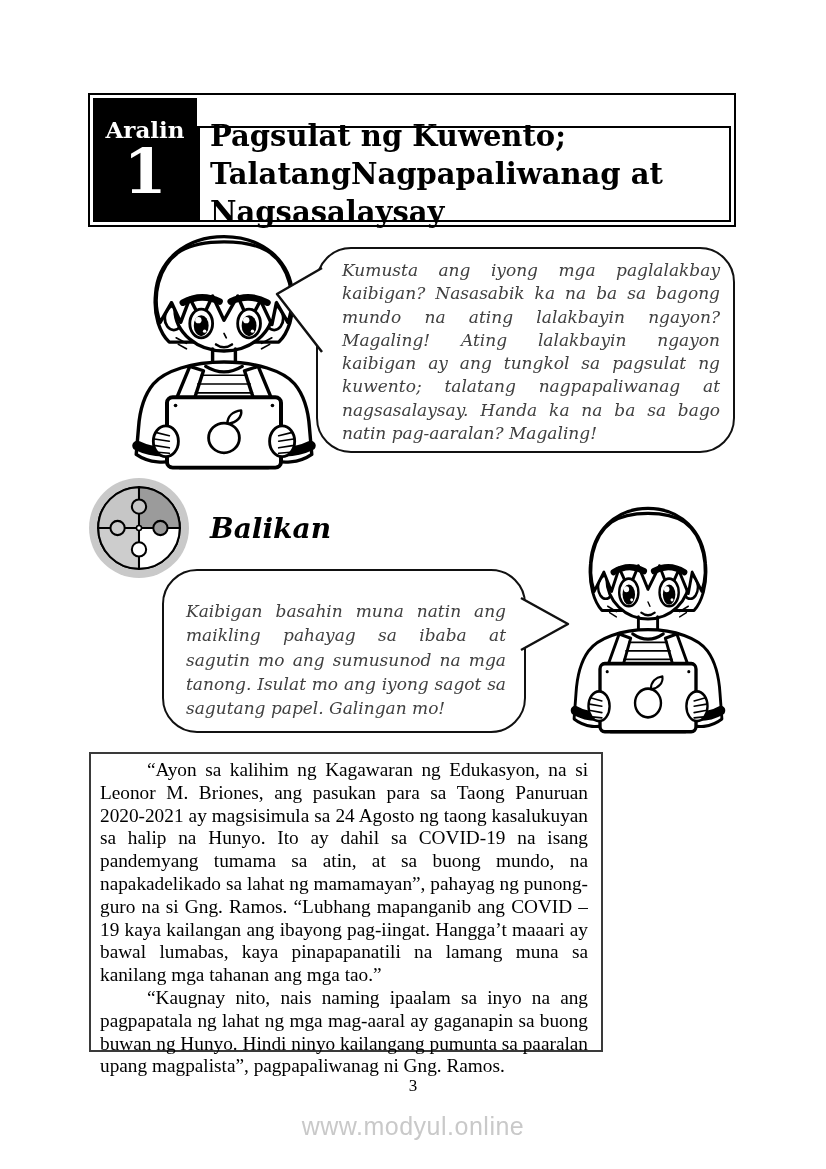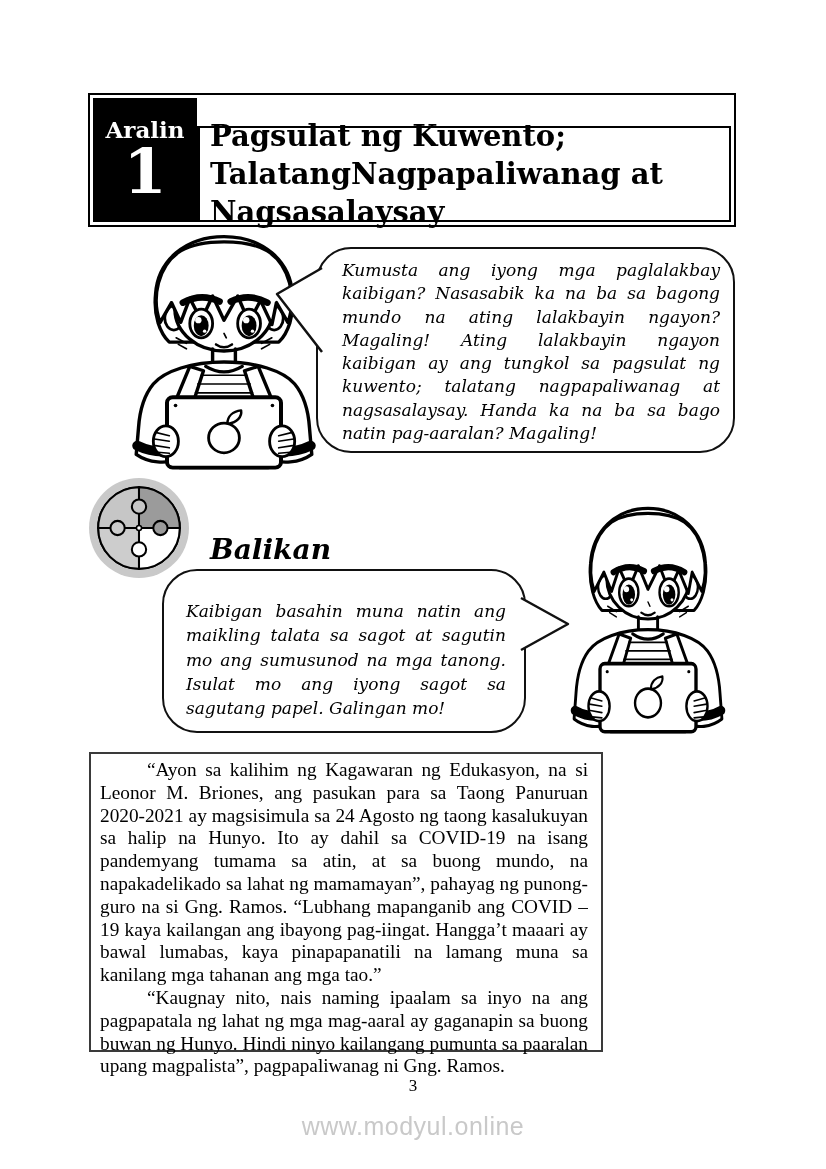--- a/index.html
+++ b/index.html
@@ -27,30 +27,30 @@
     padding:0 10px; font-family:"DejaVu Serif", serif; font-weight:bold;
     font-size:29px; line-height:1.32; letter-spacing:0;margin-top:28px;
   }
 
   
   .bubble{ position:absolute; background:#fff; border:2px solid #111; border-radius:35px; }
   .bubble-1{ left:316px; top:247px; width:419px; height:206px; }
   .bubble-2{ left:162px; top:569px; width:364px; height:164px; }
   .bubble-text{
     position:absolute; font-family:"DejaVu Serif", serif; font-style:italic;
-    text-align:justify; color:#000000;
+    text-align:justify; color:#404040;
   }
   .bubble-1-text{ left:342px; top:259px; width:378px; font-size:17px; line-height:23.3px; }
   .bubble-2-text{ left:186px; top:599px; width:320px; font-size:17px; line-height:24.3px; }
   .tail{ position:absolute; }
 
   
   .puzzle{ position:absolute; left:88px; top:477px; width:102px; height:102px; }
   .section-heading{
-    position:absolute; left:210px; top:533px;
+    position:absolute; left:210px; top:512px;
     font-family:"DejaVu Serif", serif; font-weight:bold; font-style:italic;
     font-size:28px; color:#000;
   }
 
   
   .char-1{ position:absolute; left:110px; top:230px; width:228px; height:242px; }
   .char-2{ position:absolute; left:552px; top:502px; width:192px; height:234px; }
 
   
   .passage-box{
@@ -156,21 +156,21 @@
     <circle cx="50" cy="71" r="7" fill="#fff" stroke="#000" stroke-width="2"></circle>
     <circle cx="29" cy="50" r="7" fill="#cdcdcd" stroke="#000" stroke-width="2"></circle>
     <circle cx="50" cy="50" r="2.5" fill="#fff" stroke="#000" stroke-width="1.5"></circle>
   </svg>
   <div class="section-heading">Balikan</div>
 
   <div class="bubble bubble-2"></div>
   <svg class="tail" style="left:518px; top:592px;" width="54" height="64">
     <path d="M3,6 L50,32 L3,58" fill="#fff" stroke="#111" stroke-width="2.5" stroke-linejoin="round"></path>
   </svg>
-  <div class="bubble-text bubble-2-text">Kaibigan basahin muna natin ang maikling talata sa sagot at sagutin mo ang sumusunod na mga tanong. Isulat mo ang iyong sagot sa sagutang papel. Galingan mo!</div>
+  <div class="bubble-text bubble-2-text">Kaibigan basahin muna natin ang maikling pahayag sa ibaba at sagutin mo ang sumusunod na mga tanong. Isulat mo ang iyong sagot sa sagutang papel. Galingan mo!</div>
 
   <svg class="char-2" viewBox="0 0 200 220" preserveAspectRatio="none">
     <use href="#boy"></use>
   </svg>
 
   <div class="passage-box">
     <p>“Ayon sa kalihim ng Kagawaran ng Edukasyon, na si Leonor M. Briones, ang pasukan para sa Taong Panuruan 2020-2021 ay magsisimula sa 24 Agosto ng taong kasalukuyan sa halip na Hunyo. Ito ay dahil sa COVID-19 na isang pandemyang tumama sa atin, at sa buong mundo, na napakadelikado sa lahat ng mamamayan”, pahayag ng punong-guro na si Gng. Ramos. “Lubhang mapanganib ang COVID – 19 kaya kailangan ang ibayong pag-iingat. Hangga’t maaari ay bawal lumabas, kaya pinapapanatili na lamang muna sa kanilang mga tahanan ang mga tao.”</p>
     <p>“Kaugnay nito, nais naming ipaalam sa inyo na ang pagpapatala ng lahat ng mga mag-aaral ay gaganapin sa buong buwan ng Hunyo. Hindi ninyo kailangang pumunta sa paaralan upang magpalista”, pagpapaliwanag ni Gng. Ramos.</p>
   </div>
 

